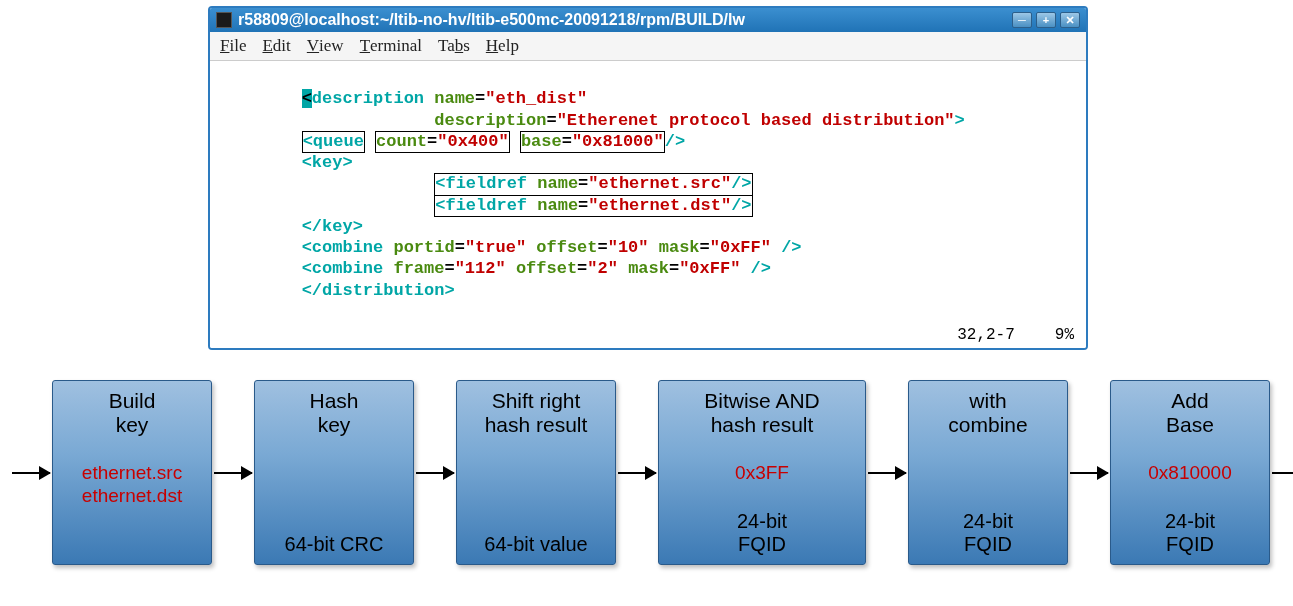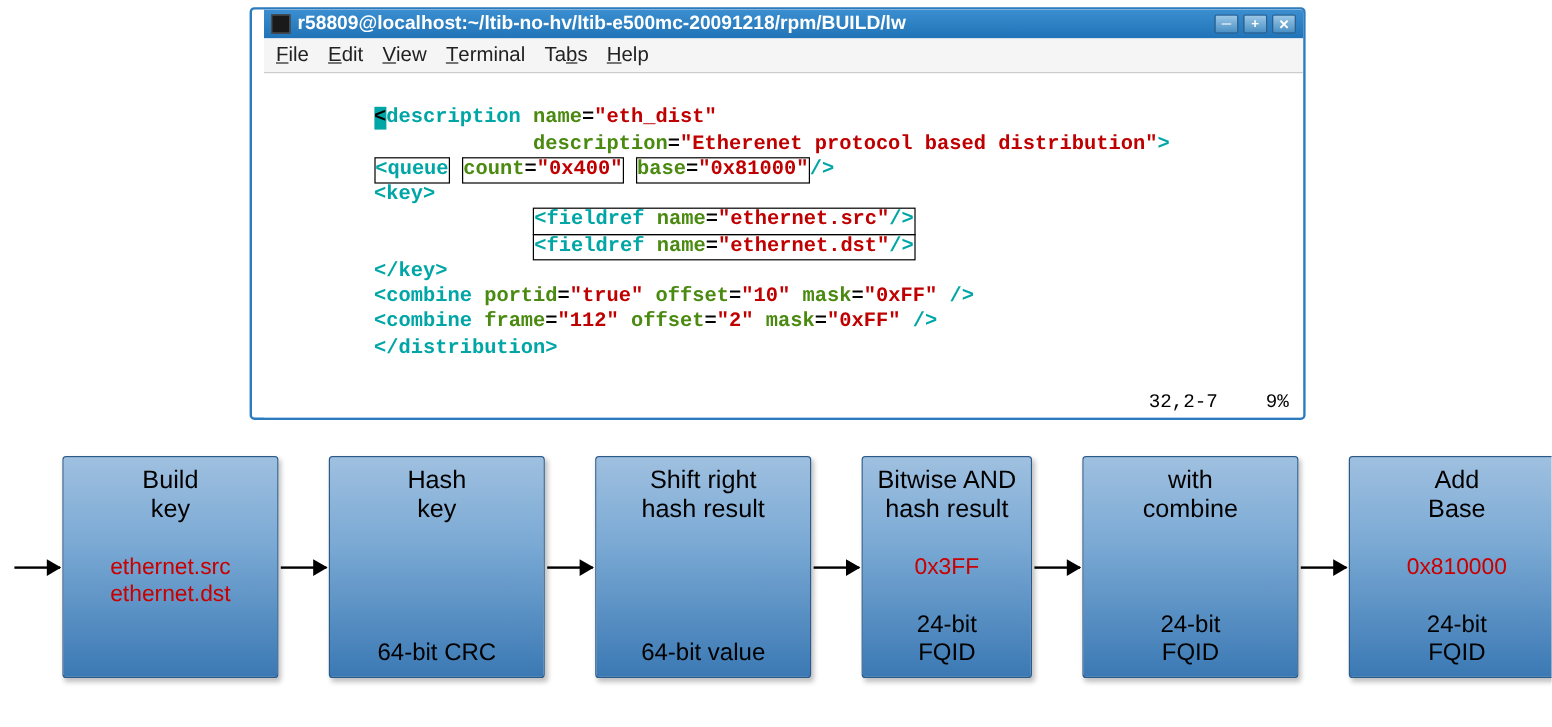--- a/index.html
+++ b/index.html
@@ -13,21 +13,20 @@
   
   .terminal-window {
     position: absolute;
     top: 6px;
     left: 208px;
     width: 880px;
     background: #fff;
     border: 2px solid #2d7bbf;
     border-radius: 4px;
     overflow: hidden;
-    padding-left: 10px;
   }
   .title-bar {
     background: linear-gradient(to bottom,#3b8fd0 0%,#2073b6 100%);
     color: #fff;
     padding: 3px 6px;
     font-size: 16px;
     font-weight: bold;
     display: flex;
     align-items: center;
     justify-content: space-between;
@@ -52,21 +51,21 @@
   }
   .menu-bar {
     padding:4px 10px;
     font-size:17px;
     color:#222;
     display:flex;
     gap:16px;
     border-bottom:1px solid #ccc;
     background:#f5f5f5;
   }
-  .menu-bar span { display:inline-block; }
+  .menu-bar span { display:inline-block;font-family:Liberation Serif, serif; }
   .menu-bar .ul { text-decoration: underline; }
   .code-area {
     padding: 6px 10px 2px 10px;
     font-family: "Courier New", monospace;
     font-size: 17px;
     line-height: 1.25;
     font-weight: bold;
     white-space: pre;
   }
   .tag { color:#00a6a6; }
@@ -110,21 +109,21 @@
   .arrow::after {
     content:'';
     position:absolute;
     right:-1px; top:-6px;
     border-left:12px solid #000;
     border-top:7px solid transparent;
     border-bottom:7px solid transparent;
   }
   .arrow-long { width:48px; }
   .flowbox {
-    width:180px;
+    width:160px;
     height:185px;
     background:linear-gradient(to bottom,#9fc0e0 0%,#7aa9d4 40%,#3b79b4 100%);
     border:1px solid #2a5a8a;
     border-radius:3px;
     box-shadow:2px 3px 4px rgba(0,0,0,0.25);
     padding:8px 6px;
     display:flex;
     flex-direction:column;
     justify-content:space-between;
     text-align:center;
@@ -207,21 +206,21 @@
     <div class="flex-col">
       <div class="head">Shift right</div>
       <div class="head">hash result</div>
     </div>
     <div></div>
     <div class="foot">64-bit value</div>
   </div>
 
   <div class="arrow"></div>
 
-  <div class="flowbox" style="width:142px">
+  <div class="flowbox" style="width:208px">
     <div class="flex-col">
       <div class="head">Bitwise AND</div>
       <div class="head">hash result</div>
     </div>
     <div class="red">0x3FF</div>
     <div class="flex-col">
       <div class="foot">24-bit</div>
       <div class="foot">FQID</div>
     </div>
   </div>

